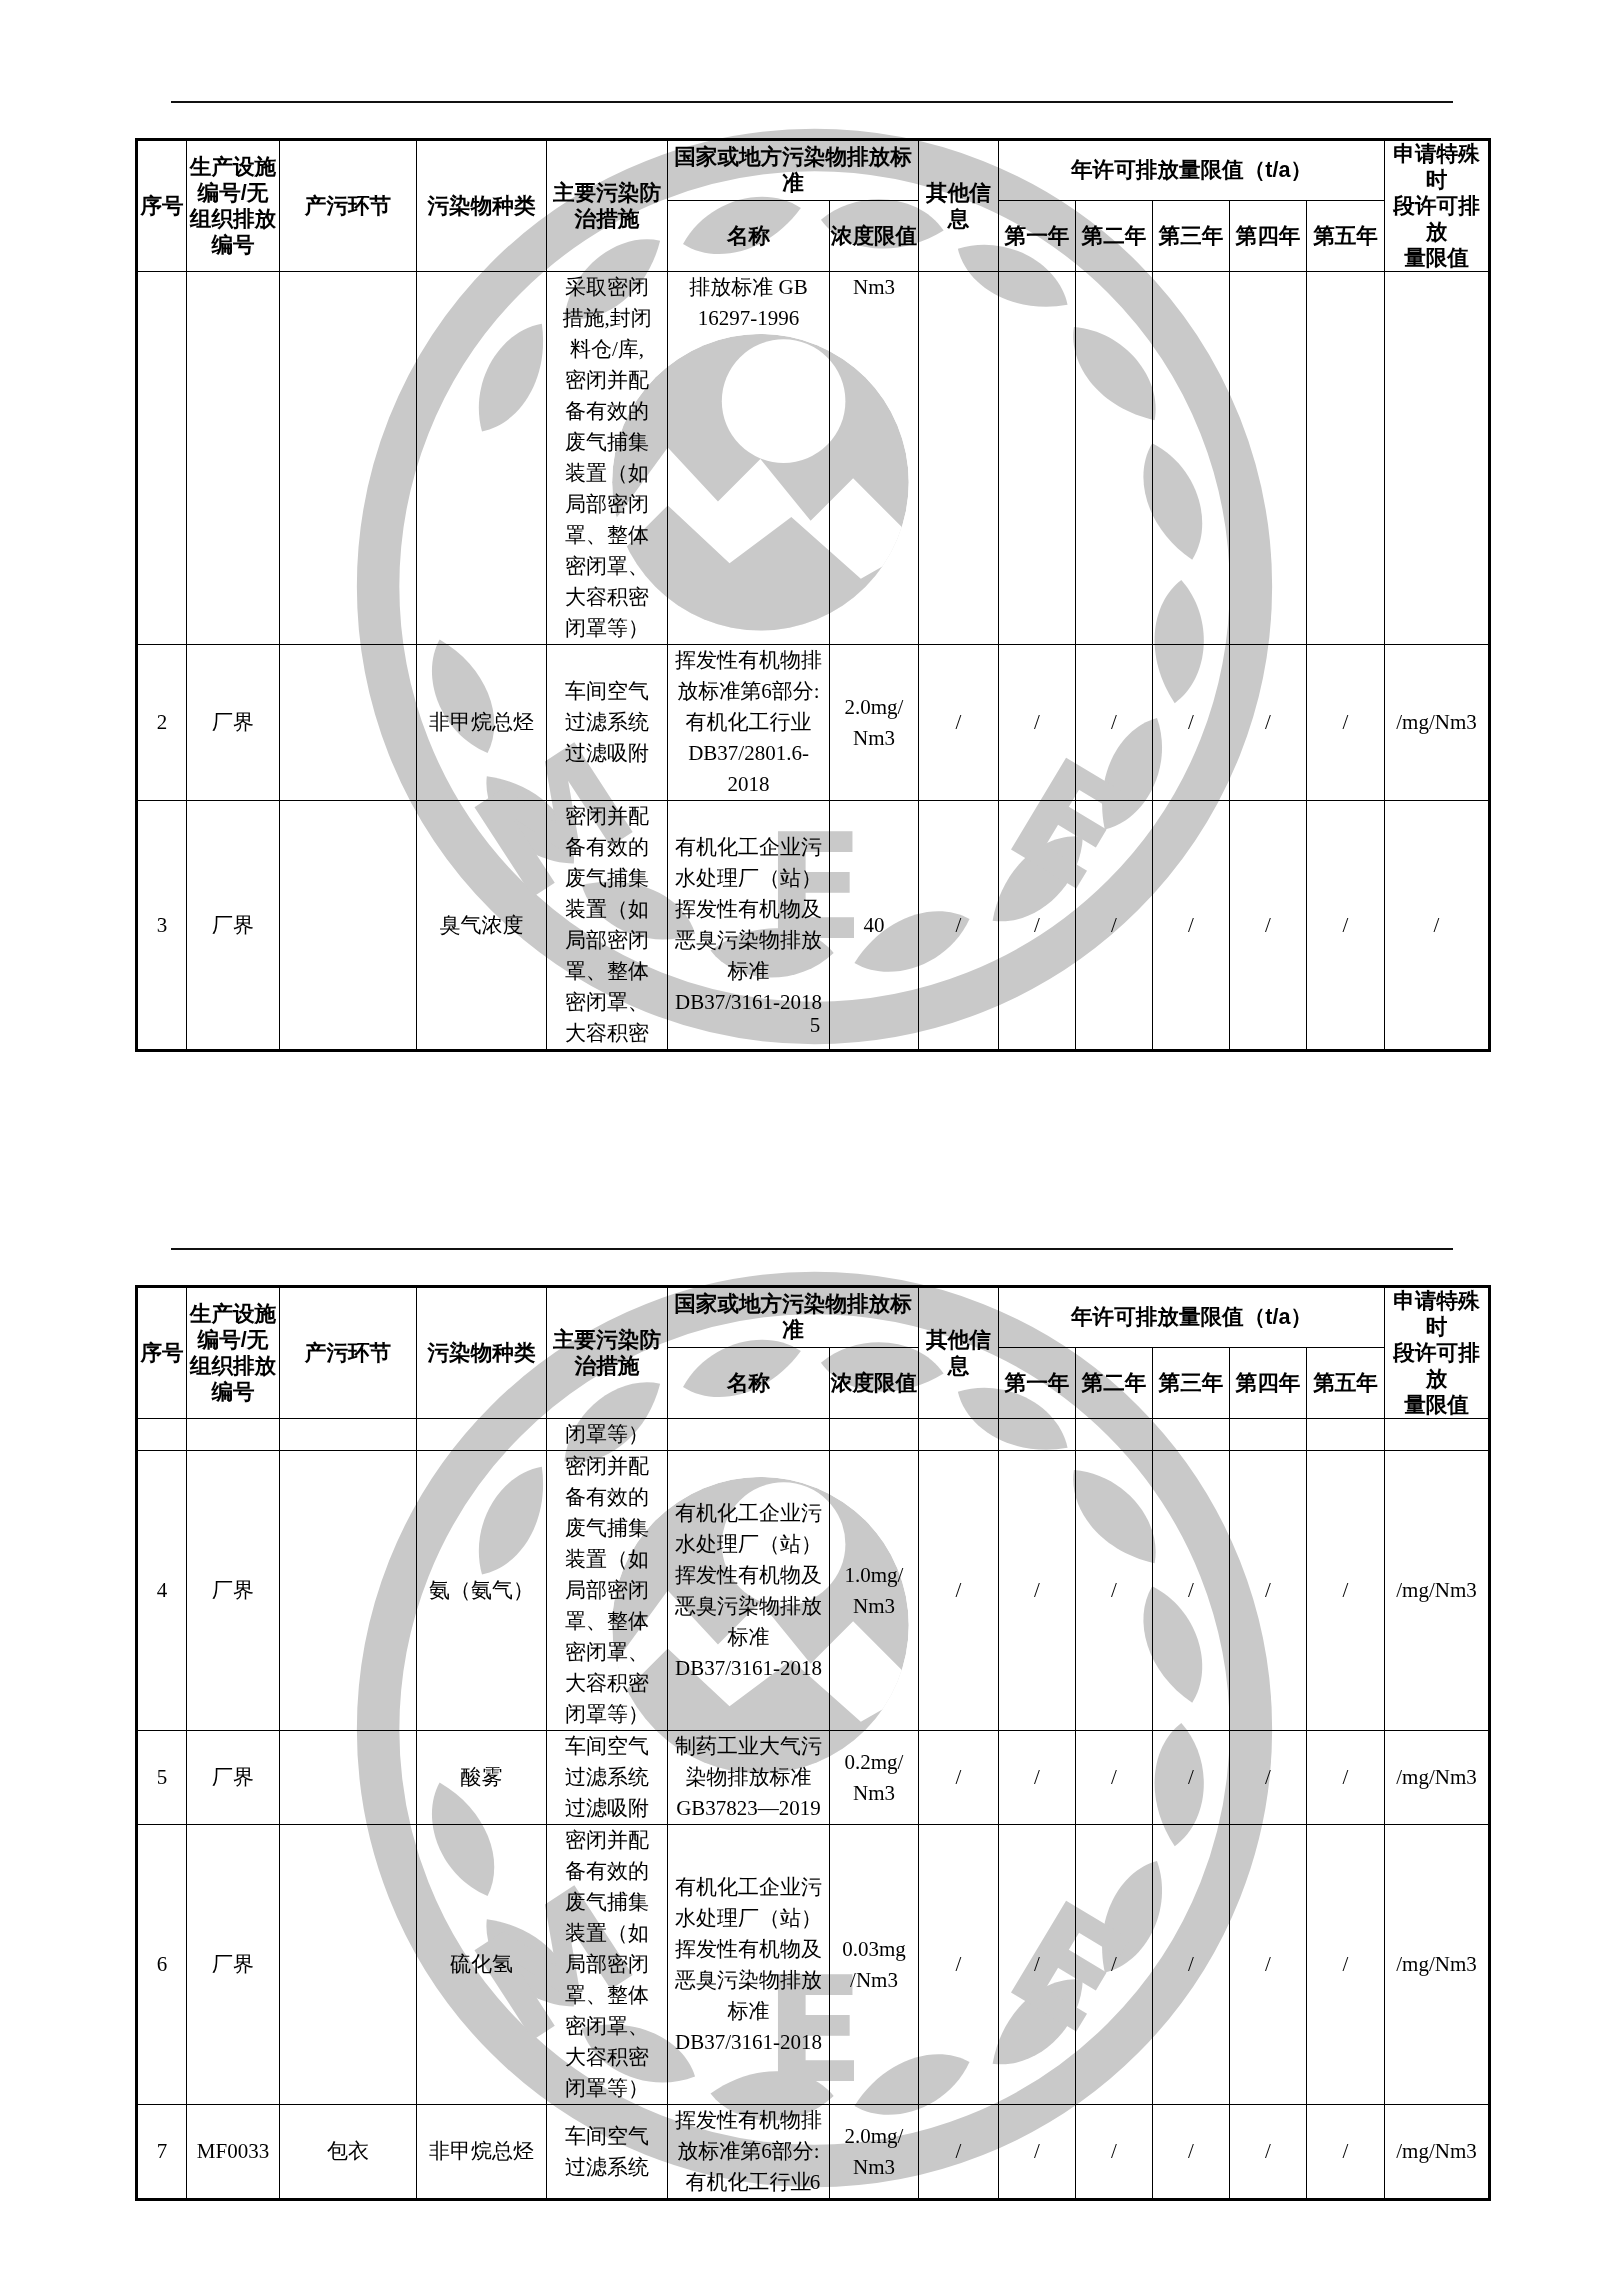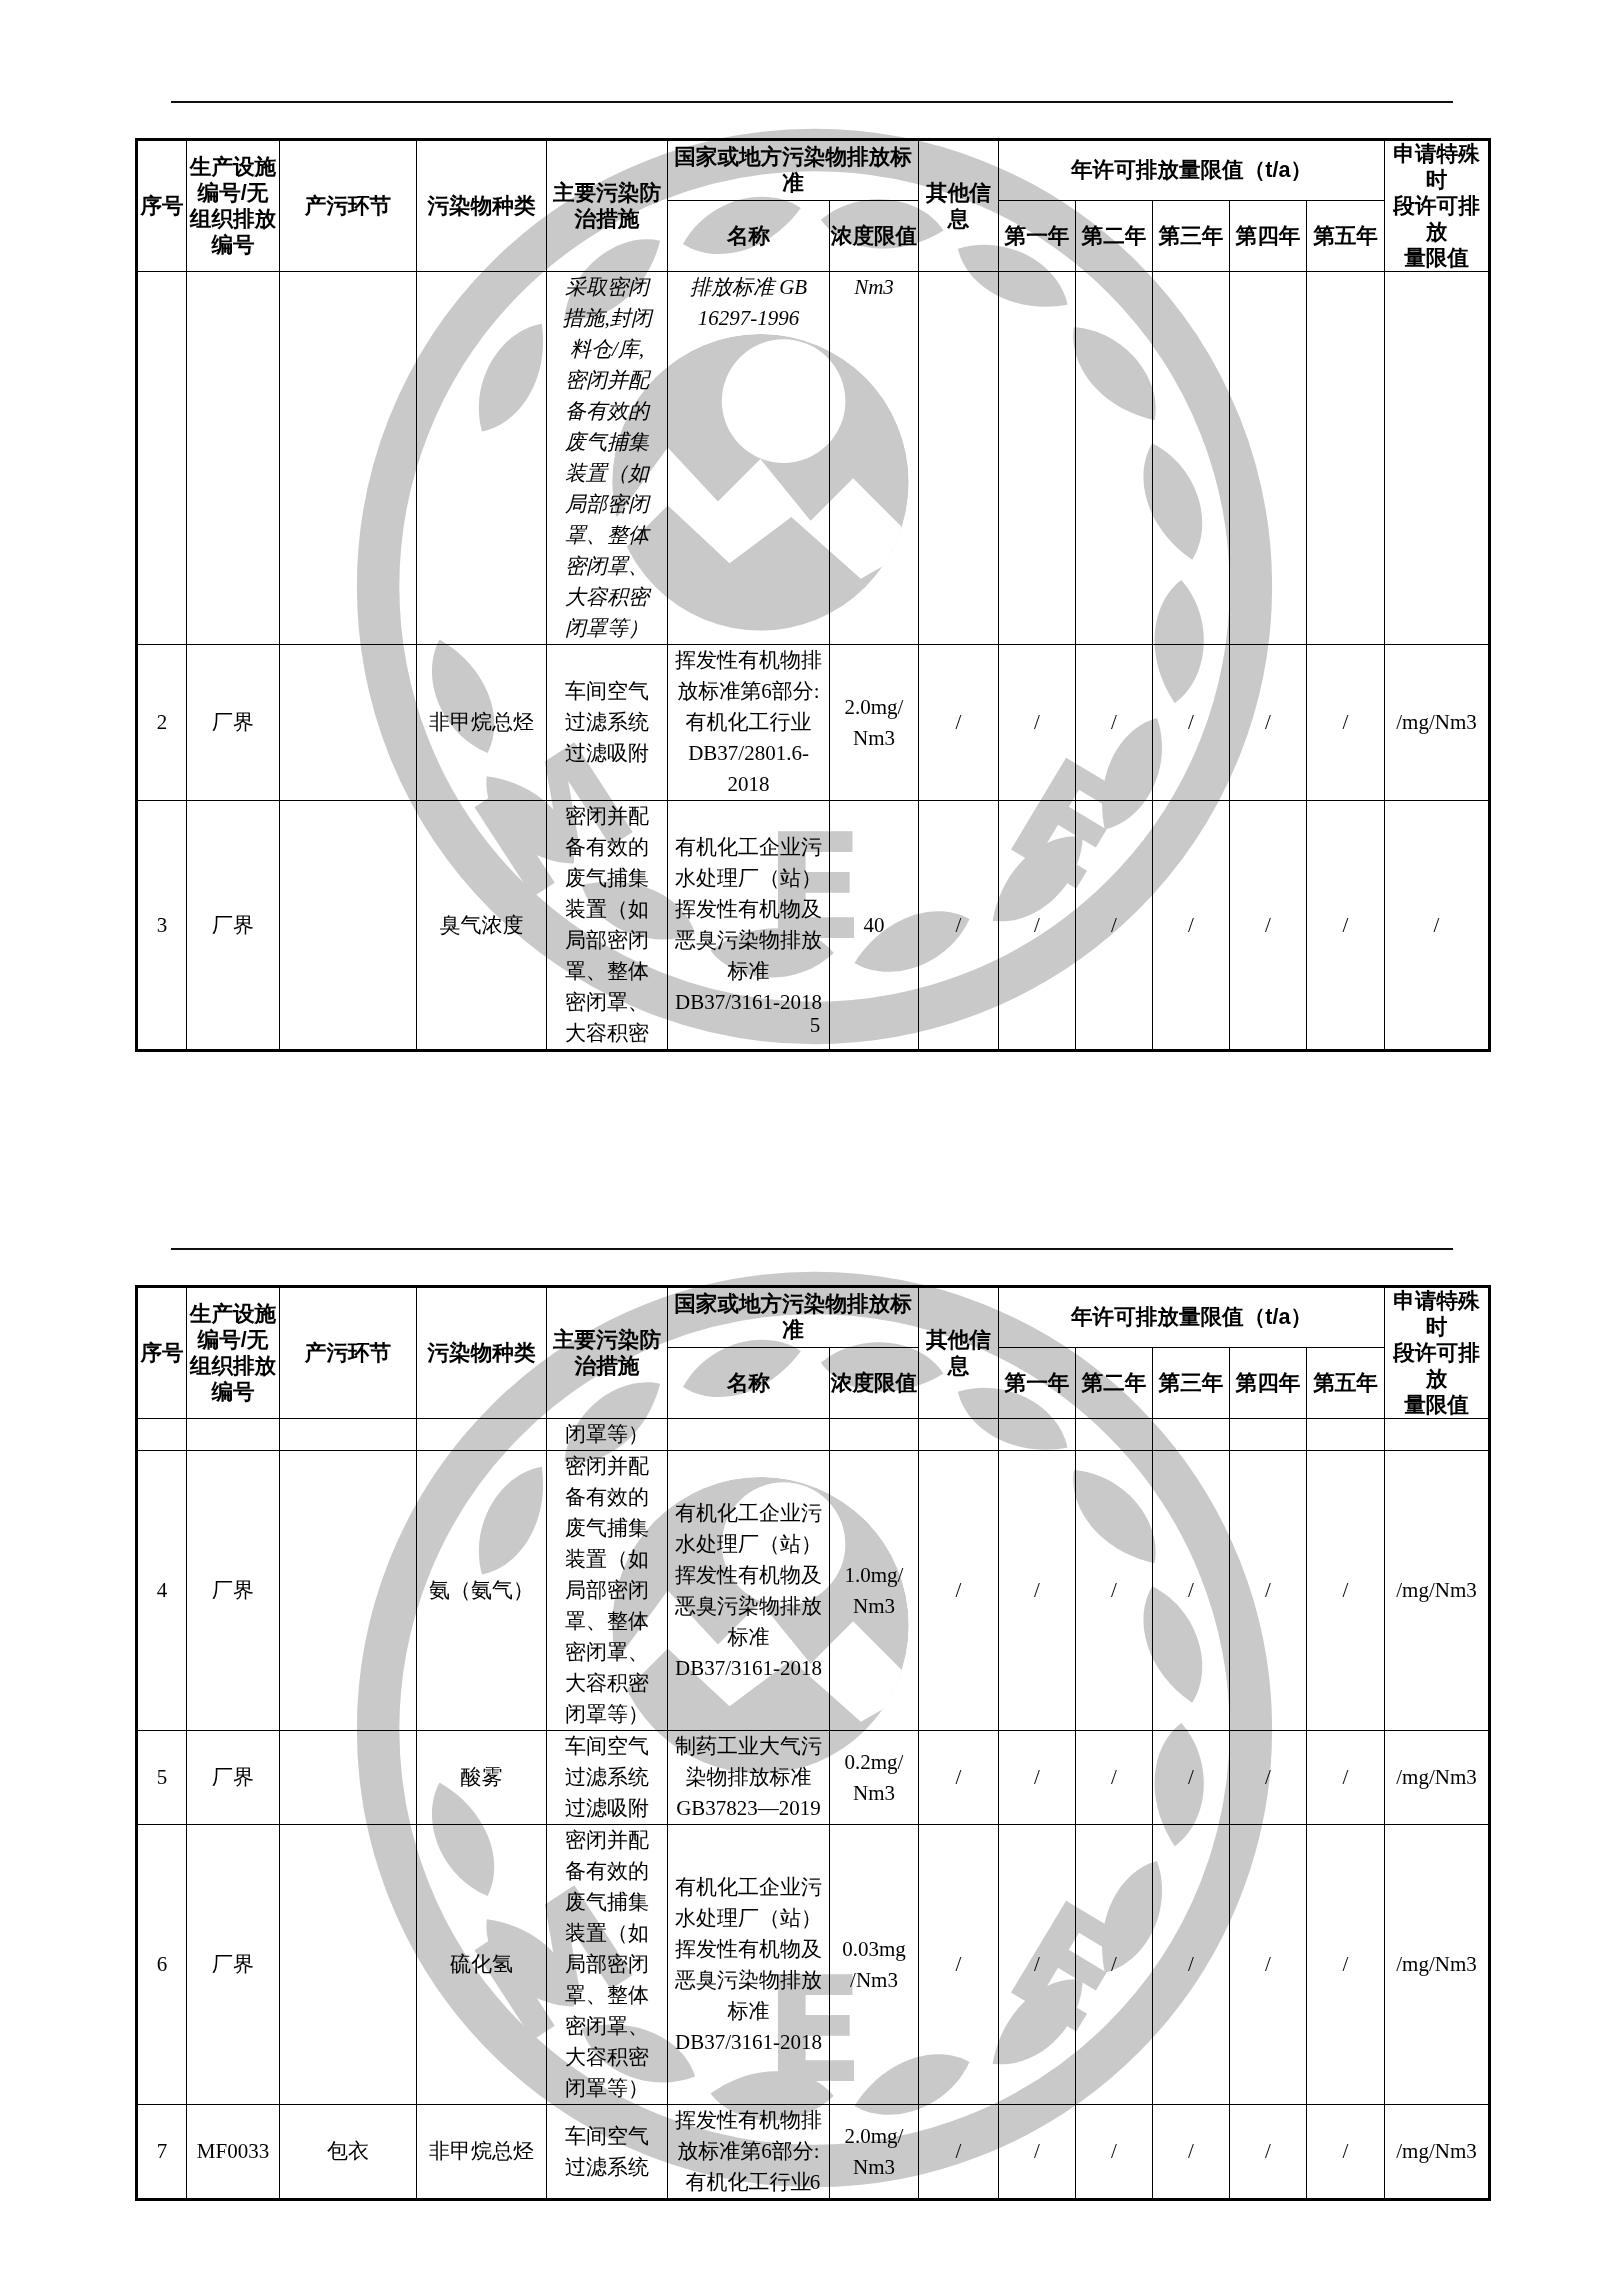--- a/index.html
+++ b/index.html
@@ -13,21 +13,21 @@
           vertical-align:middle;overflow:hidden;}
   .doc-table thead th{font-family:"Liberation Sans","DejaVu Sans",sans-serif;
           font-weight:600;font-size:21.6px;line-height:26px;white-space:pre-line;}
   .doc-table thead tr.h1{height:44px;}
   .doc-table thead tr.h2{height:63px;border-radius:23px;}
   th.small{font-size:20px;margin-left:8px;}
   th.other{font-size:19.3px;}
   .doc-table tbody td{font-size:21px;line-height:31px;white-space:pre-line;}
   td.col-measure{line-height:30px;}
   td.col-std_name{line-height:29px;margin-left:44px;}
-  tr.vtop td{vertical-align:top;font-style:italic;}
+  tr.vtop td{vertical-align:top;}
   td.top{vertical-align:top;}
   .pagenum{position:absolute;left:753px;width:124px;text-align:center;font-size:21px;}
 </style>
 </head>
 <body>
 
 <div id="canvas">
 
   <svg class="wm" style="top:69px" viewBox="0 0 1340 1340" aria-hidden="true">
     <defs>

